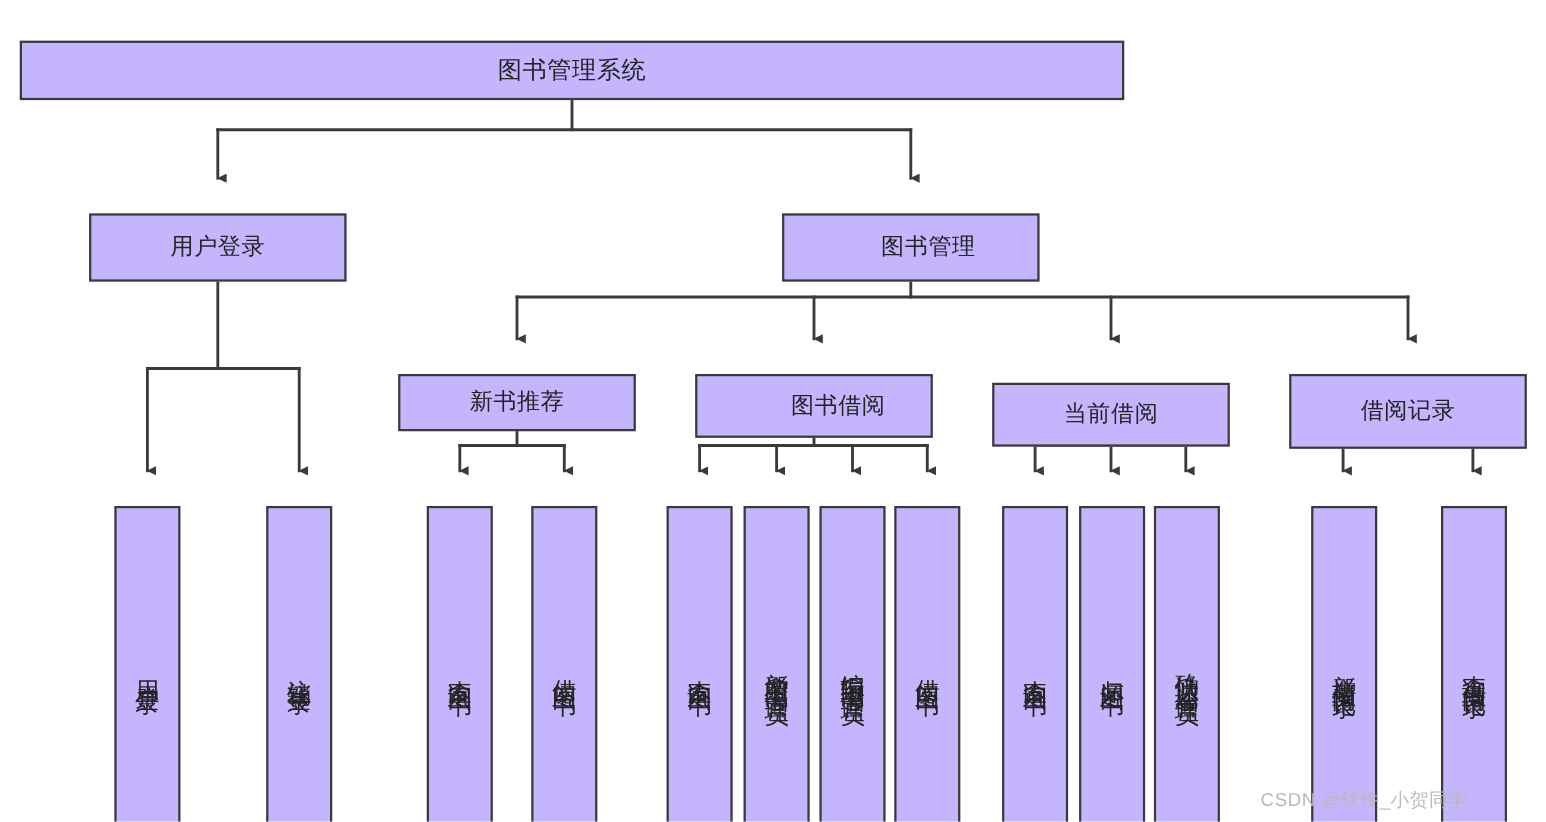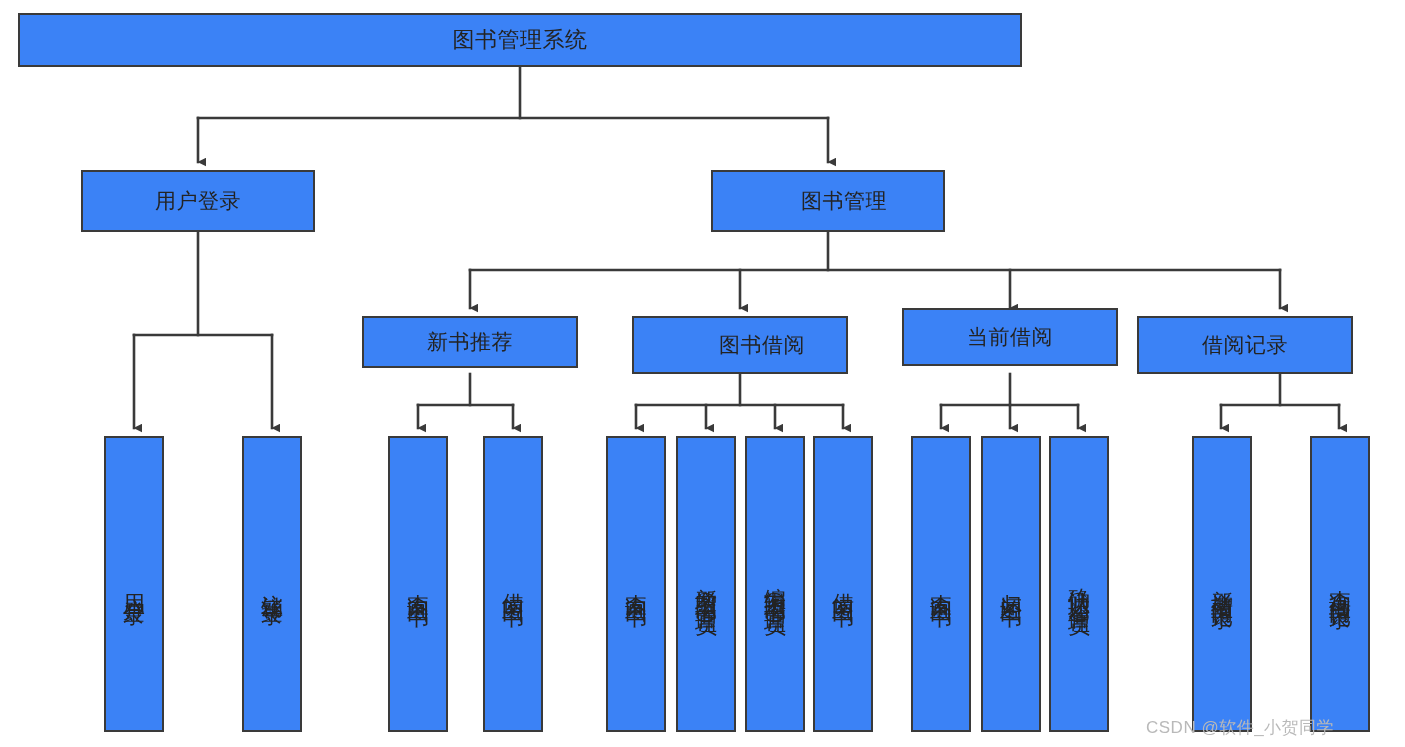--- a/index.html
+++ b/index.html
@@ -23,25 +23,26 @@
     left: 0;
     top: 0;
     width: 1405px;
     height: 747px;
     pointer-events: none;
   }
   .node {
     position: absolute;
     box-sizing: border-box;
     border: 2.4px solid #3a3a3a;
-    background: #3b82f6;
+    background: #c4b5fd;
     display: flex;
     align-items: center;
     justify-content: center;
     color: #222222;
+    margin-top: 24px;
   }
   .node .label {
     font-size: 21px;
     line-height: 1.18;
     letter-spacing: 0.5px;
     white-space: nowrap;
     color: #232323;
   }
   .node.root .label { font-size: 22px; }
   .node.lvl2 .label { font-size: 21px; }
@@ -144,24 +145,24 @@
   <div class="node lvl2" style="left:711px; top:170px; width:234px; height:62px;padding-left:32px;">
     <span class="label">图书管理</span>
   </div>
 
   <div class="node lvl3" style="left:362px; top:316px; width:216px; height:52px;">
     <span class="label">新书推荐</span>
   </div>
   <div class="node lvl3" style="left:632px; top:316px; width:216px; height:58px;padding-left:44px;">
     <span class="label">图书借阅</span>
   </div>
-  <div class="node lvl3" style="left:902px; top:308px; width:216px; height:58px;text-align:center;">
+  <div class="node lvl3" style="left:902px; top:324px; width:216px; height:58px;text-align:center;">
     <span class="label">当前借阅</span>
   </div>
-  <div class="node lvl3" style="left:1137px; top:316px; width:216px; height:58px;">
+  <div class="node lvl3" style="left:1172px; top:316px; width:216px; height:68px;">
     <span class="label">借阅记录</span>
   </div>
 
   <div class="node leaf" style="left:104px; top:436px; width:60px; height:296px;">
     <span class="label">用户登录</span>
   </div>
   <div class="node leaf" style="left:242px; top:436px; width:60px; height:296px;">
     <span class="label">注销登录</span>
   </div>
 

